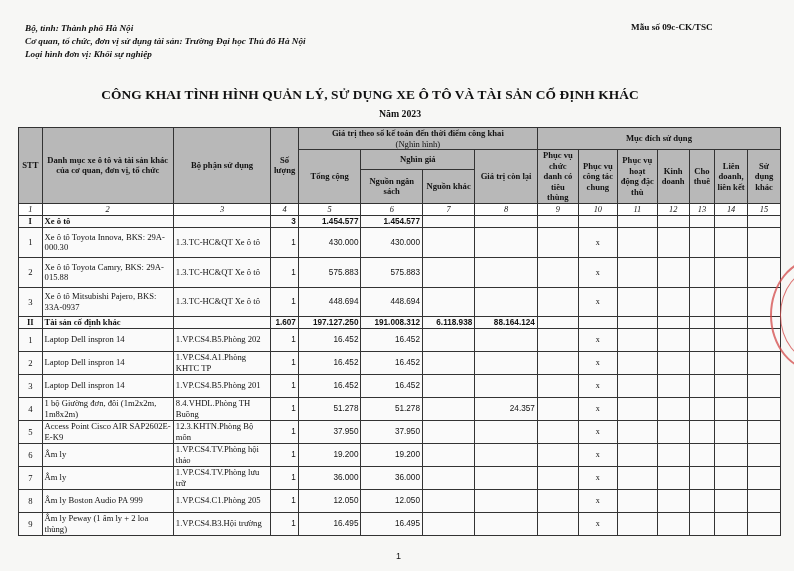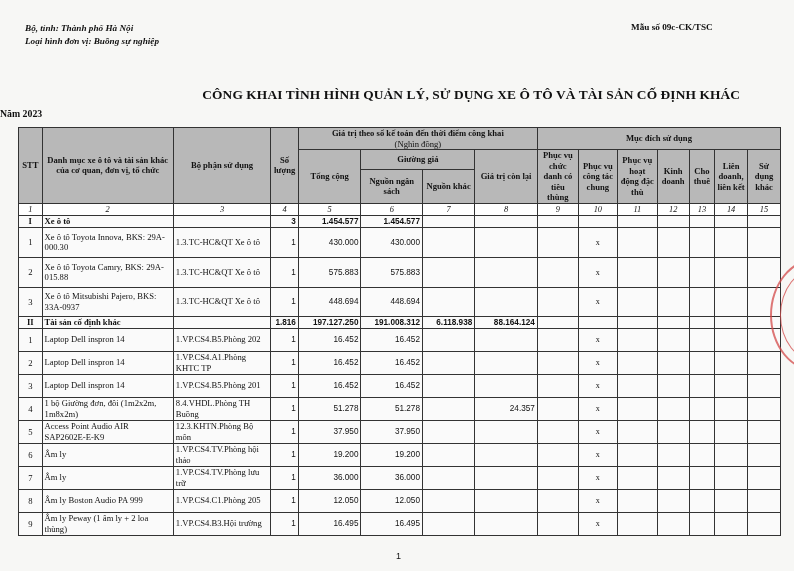--- a/index.html
+++ b/index.html
@@ -4,22 +4,22 @@
 <style>
   html, body { margin: 0; padding: 0; }
   body {
     width: 800px; height: 571px; overflow: hidden; position: relative;
     background: #f7f7f5;
     font-family: "Liberation Serif", "DejaVu Serif", serif;
     color: #111;
   }
   .meta { position: absolute; left: 25px; top: 22px; font-size: 9.2px; font-weight: bold; line-height: 13.2px; font-style: italic; }
   .form-no { position: absolute; left: 631px; top: 22px; font-size: 9.2px; font-weight: bold; }
-  .doc-title { position: absolute; left: 0; width: 740px; top: 87px; text-align: right; font-size: 13.4px; font-weight: bold; letter-spacing: 0.1px; }
-  .doc-year { position: absolute; left: 0; width: 800px; top: 108px; text-align: left; font-size: 9.8px; font-weight: bold; }
+  .doc-title { position: absolute; left: 0; width: 740px; top: 87px; text-align: center; font-size: 13.4px; font-weight: bold; letter-spacing: 0.1px; }
+  .doc-year { position: absolute; left: 0; width: 800px; top: 108px; text-align: center; font-size: 9.8px; font-weight: bold; }
   table.main {
     position: absolute; left: 18px; top: 127px; width: 763px;
     border-collapse: collapse; table-layout: fixed;
     font-size: 8.6px;
   }
   table.main td, table.main th { border: 1px solid #333; padding: 0 2px; overflow: hidden; }
   table.main th { background: #b8b8b8; font-weight: bold; text-align: center; line-height: 10.5px; }
   tr.idx td { background: #fff; text-align: center; font-style: italic; height: 11px; font-size: 8.4px; }
   tr.group td { font-weight: bold; height: 11px; background: #fafafa; }
   tr.item td { background: #fafafa; }
@@ -31,21 +31,22 @@
   .page-no { position: absolute; left: 396px; top: 551px; font-size: 9px; font-family: "Liberation Sans", sans-serif; }
   .stamp { position: absolute; left: 770px; top: 258px; width: 90px; height: 110px; border: 2px solid #d44a4a; border-radius: 50%; opacity: 0.75; }
   .stamp-inner { position: absolute; left: 8px; top: 8px; right: 8px; bottom: 8px; border: 1px solid #d44a4a; border-radius: 50%; }
   .right-edge { position: absolute; right: 0; top: 0; width: 6px; height: 571px; background: #fff; }
 </style>
 </head>
 <body>
 
 <div class="meta">
   <div>Bộ, tỉnh: Thành phố Hà Nội</div>
-  <div>Loại hình đơn vị: Buồng sự nghiệp</div>
+  <div>Cơ quan, tổ chức, đơn vị sử dụng tài sản: Trường Đại học Thủ đô Hà Nội</div>
+  <div>Loại hình đơn vị: Khối sự nghiệp</div>
 </div>
 <div class="form-no">Mẫu số 09c-CK/TSC</div>
 <div class="doc-title">CÔNG KHAI TÌNH HÌNH QUẢN LÝ, SỬ DỤNG XE Ô TÔ VÀ TÀI SẢN CỐ ĐỊNH KHÁC</div>
 <div class="doc-year">Năm 2023</div>
 
 <table class="main">
   <colgroup>
     <col style="width:23px">
       <col style="width:128px">
       <col style="width:95px">
@@ -63,27 +64,27 @@
       <col style="width:32px">
   </colgroup>
   <thead>
     <tr style="height:16px">
       <th rowspan="3">STT</th>
       <th rowspan="3">Danh mục xe ô tô và tài sản khác của cơ quan, đơn vị, tổ chức</th>
       <th rowspan="3">Bộ phận sử dụng</th>
       <th rowspan="3">Số lượng</th>
       <th colspan="4">
         <div>Giá trị theo sổ kế toán đến thời điểm công khai</div>
-        <div style="font-weight:normal">(Nghìn đồng)</div>
+        <div style="font-weight:normal">(Nghìn hình)</div>
       </th>
       <th colspan="7">Mục đích sử dụng</th>
     </tr>
     <tr style="height:16px">
       <th rowspan="2">Tổng cộng</th>
-      <th colspan="2">Giường giá</th>
+      <th colspan="2">Nghìn giá</th>
       <th rowspan="2">Giá trị còn lại</th>
       <th rowspan="2">Phục vụ chức danh có tiêu thùng</th>
       <th rowspan="2">Phục vụ công tác chung</th>
       <th rowspan="2">Phục vụ hoạt động đặc thù</th>
       <th rowspan="2">Kinh doanh</th>
       <th rowspan="2">Cho thuê</th>
       <th rowspan="2">Liên doanh, liên kết</th>
       <th rowspan="2">Sử dụng khác</th>
     </tr>
     <tr style="height:26px">
@@ -174,21 +175,21 @@
         <td></td>
         <td></td>
         <td></td>
         <td></td>
         <td></td>
       </tr>
       <tr class="group">
         <td class="c">II</td>
         <td>Tài sản cố định khác</td>
         <td></td>
-        <td class="num">1.816</td>
+        <td class="num">1.607</td>
         <td class="num">197.127.250</td>
         <td class="num">191.008.312</td>
         <td class="num">6.118.938</td>
         <td class="num">88.164.124</td>
         <td></td>
         <td></td>
         <td></td>
         <td></td>
         <td></td>
         <td></td>
@@ -257,21 +258,21 @@
         <td></td>
         <td class="x">x</td>
         <td></td>
         <td></td>
         <td></td>
         <td></td>
         <td></td>
       </tr>
       <tr class="item" style="height: 23px;">
         <td class="c">5</td>
-        <td class="wrap">Access Point Audio AIR SAP2602E-E-K9</td>
+        <td class="wrap">Access Point Cisco AIR SAP2602E-E-K9</td>
         <td class="wrap">12.3.KHTN.Phòng Bộ môn</td>
         <td class="num">1</td>
         <td class="num">37.950</td>
         <td class="num">37.950</td>
         <td class="num"></td>
         <td class="num"></td>
         <td></td>
         <td class="x">x</td>
         <td></td>
         <td></td>

